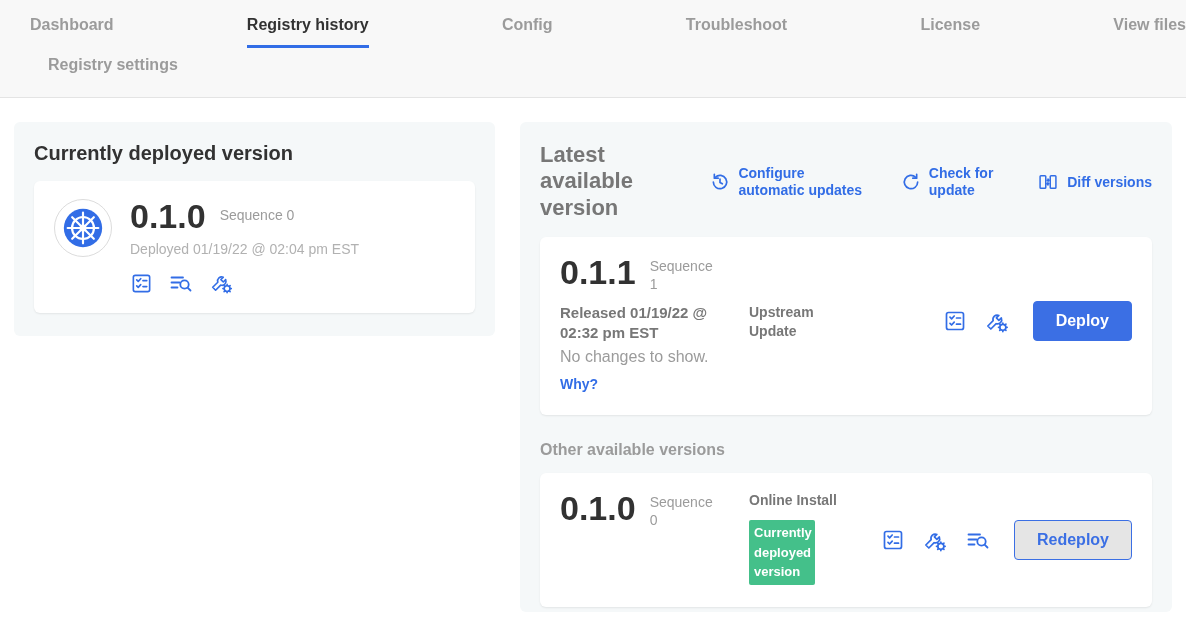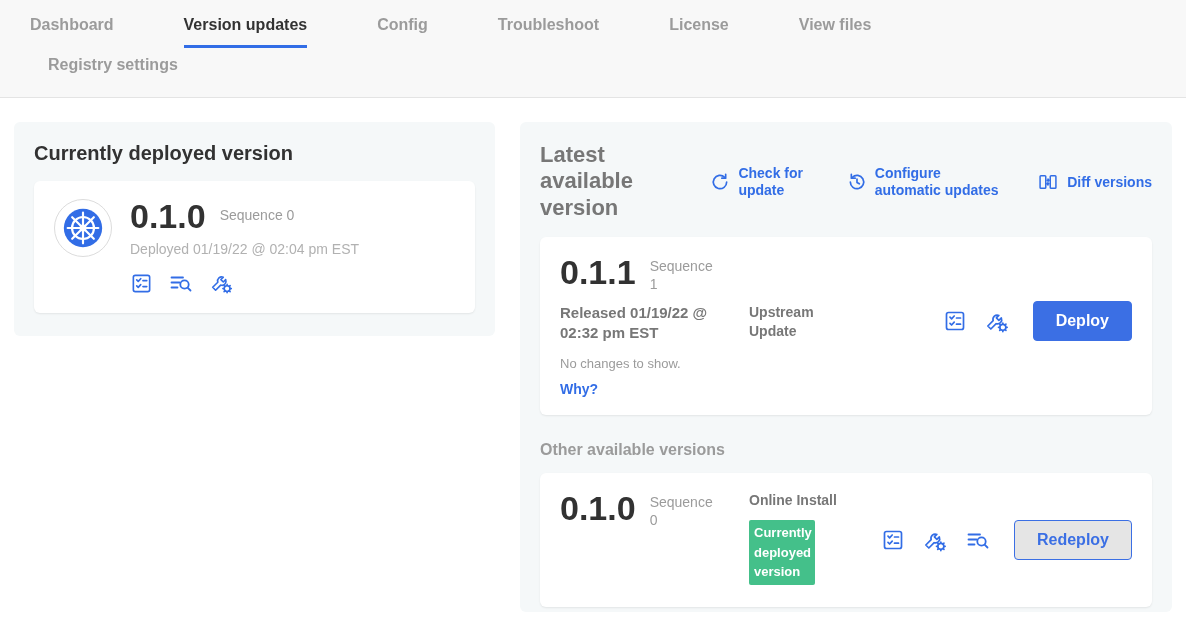--- a/index.html
+++ b/index.html
@@ -12,21 +12,21 @@
   body{
     width:1186px;height:640px;position:relative;overflow:hidden;
     background:#fff;font-family:"Liberation Sans",sans-serif;color:var(--dark);
   }
 
   
   header{
     position:absolute;top:0;left:0;right:0;height:98px;
     background:var(--headerbg);border-bottom:1px solid #e4e4e4;
   }
-  .tabs-row1{display:flex;gap:70px;padding:16px 0 0 30px;}
+  .tabs-row1{display:flex;gap:70px;padding:16px 0 0 30px;justify-content:space-between;}
   .tabs-row2{padding:8px 0 0 48px;display:flex;}
   .tab{
     font-size:16px;font-weight:600;color:var(--gray);
     padding-bottom:11px;cursor:pointer;white-space:nowrap;
   }
   .tab.active{color:var(--dark);border-bottom:3px solid var(--accent);}
 
   
   .panel{background:var(--panel);border-radius:6px;position:absolute;}
   .panel-left{left:14px;top:122px;width:481px;height:214px;padding:20px;}
@@ -66,21 +66,21 @@
   }
   .head-link .txt{max-width:132px;}
   .head-link .txt.narrow{max-width:78px;}
 
   .latest-card{margin-top:16px;min-height:178px;}
   .other-title{margin:26px 0 14px 0;font-size:16px;font-weight:bold;color:var(--gray);}
   .other-card{min-height:134px;}
 
   .col1{flex:0 0 189px;}
   .released{margin-top:10px;font-size:15px;font-weight:bold;color:var(--mid);max-width:165px;line-height:1.35;}
-  .no-changes{margin-top:12px;font-size:13px;color:var(--gray);}
+  .no-changes{margin-top:4px;font-size:16px;color:var(--gray);}
   .why-link{margin-top:10px;font-size:14px;font-weight:bold;color:var(--accent);cursor:pointer;}
 
   .col2{flex:0 0 120px;}
   .col2 .source{font-size:14px;font-weight:bold;color:var(--mid);max-width:90px;line-height:1.35;}
   .col2.pushed{padding-top:48px;}
   .badge{
     margin-top:10px;display:inline-block;width:66px;background:var(--green);color:#fff;
     font-size:13px;font-weight:bold;line-height:1.5;padding:3px 5px;border-radius:2px;
   }
 
@@ -96,21 +96,21 @@
   .btn-secondary{background:#e5e5e5;color:var(--button);border:1px solid var(--button);}
 
   svg{display:block;}
 </style>
 </head>
 <body>
 
 <header>
   <nav class="tabs-row1">
     <div class="tab">Dashboard</div>
-    <div class="tab active">Version updates</div>
+    <div class="tab active">Registry history</div>
     <div class="tab">Config</div>
     <div class="tab">Troubleshoot</div>
     <div class="tab">License</div>
     <div class="tab">View files</div>
   </nav>
   <nav class="tabs-row2">
     <div class="tab">Registry settings</div>
   </nav>
 </header>
 
@@ -172,36 +172,36 @@
   </div>
 </section>
 
 <section class="panel panel-right">
   <div class="panel-head">
     <h2>Latest available version</h2>
 
     <a class="head-link">
       <span>
         <svg width="20" height="20" viewBox="0 0 24 24" fill="none" stroke="currentColor" stroke-width="2" stroke-linecap="round" stroke-linejoin="round">
-          <path d="M20 12a8 8 0 1 1-2.4-5.7"></path>
-          <polyline points="18.8 2.8 18.8 7.4 14.2 7.4"></polyline>
-        </svg>
-      </span>
-      <span class="txt narrow">Check for update</span>
+          <path d="M4 12a8 8 0 1 0 2.4-5.7"></path>
+          <polyline points="5.2 2.8 5.2 7.4 9.8 7.4"></polyline>
+          <path d="M12 8.5v4l2.8 1.7"></path>
+        </svg>
+      </span>
+      <span class="txt">Configure automatic updates</span>
     </a>
 
     <a class="head-link">
       <span>
         <svg width="20" height="20" viewBox="0 0 24 24" fill="none" stroke="currentColor" stroke-width="2" stroke-linecap="round" stroke-linejoin="round">
-          <path d="M4 12a8 8 0 1 0 2.4-5.7"></path>
-          <polyline points="5.2 2.8 5.2 7.4 9.8 7.4"></polyline>
-          <path d="M12 8.5v4l2.8 1.7"></path>
-        </svg>
-      </span>
-      <span class="txt">Configure automatic updates</span>
+          <path d="M20 12a8 8 0 1 1-2.4-5.7"></path>
+          <polyline points="18.8 2.8 18.8 7.4 14.2 7.4"></polyline>
+        </svg>
+      </span>
+      <span class="txt narrow">Check for update</span>
     </a>
 
     <a class="head-link">
       <span>
         <svg width="22" height="20" viewBox="0 0 24 24" fill="none" stroke="currentColor" stroke-width="1.8" stroke-linecap="round" stroke-linejoin="round">
           <rect x="2.5" y="4.5" width="6.8" height="15" rx="1"></rect>
           <rect x="14.7" y="4.5" width="6.8" height="15" rx="1"></rect>
           <path d="M10.8 9.8h2.4M12 8.4l1.4 1.4L12 11.2"></path>
           <path d="M13.2 14.2h-2.4M12 12.8l-1.4 1.4 1.4 1.4"></path>
         </svg>

